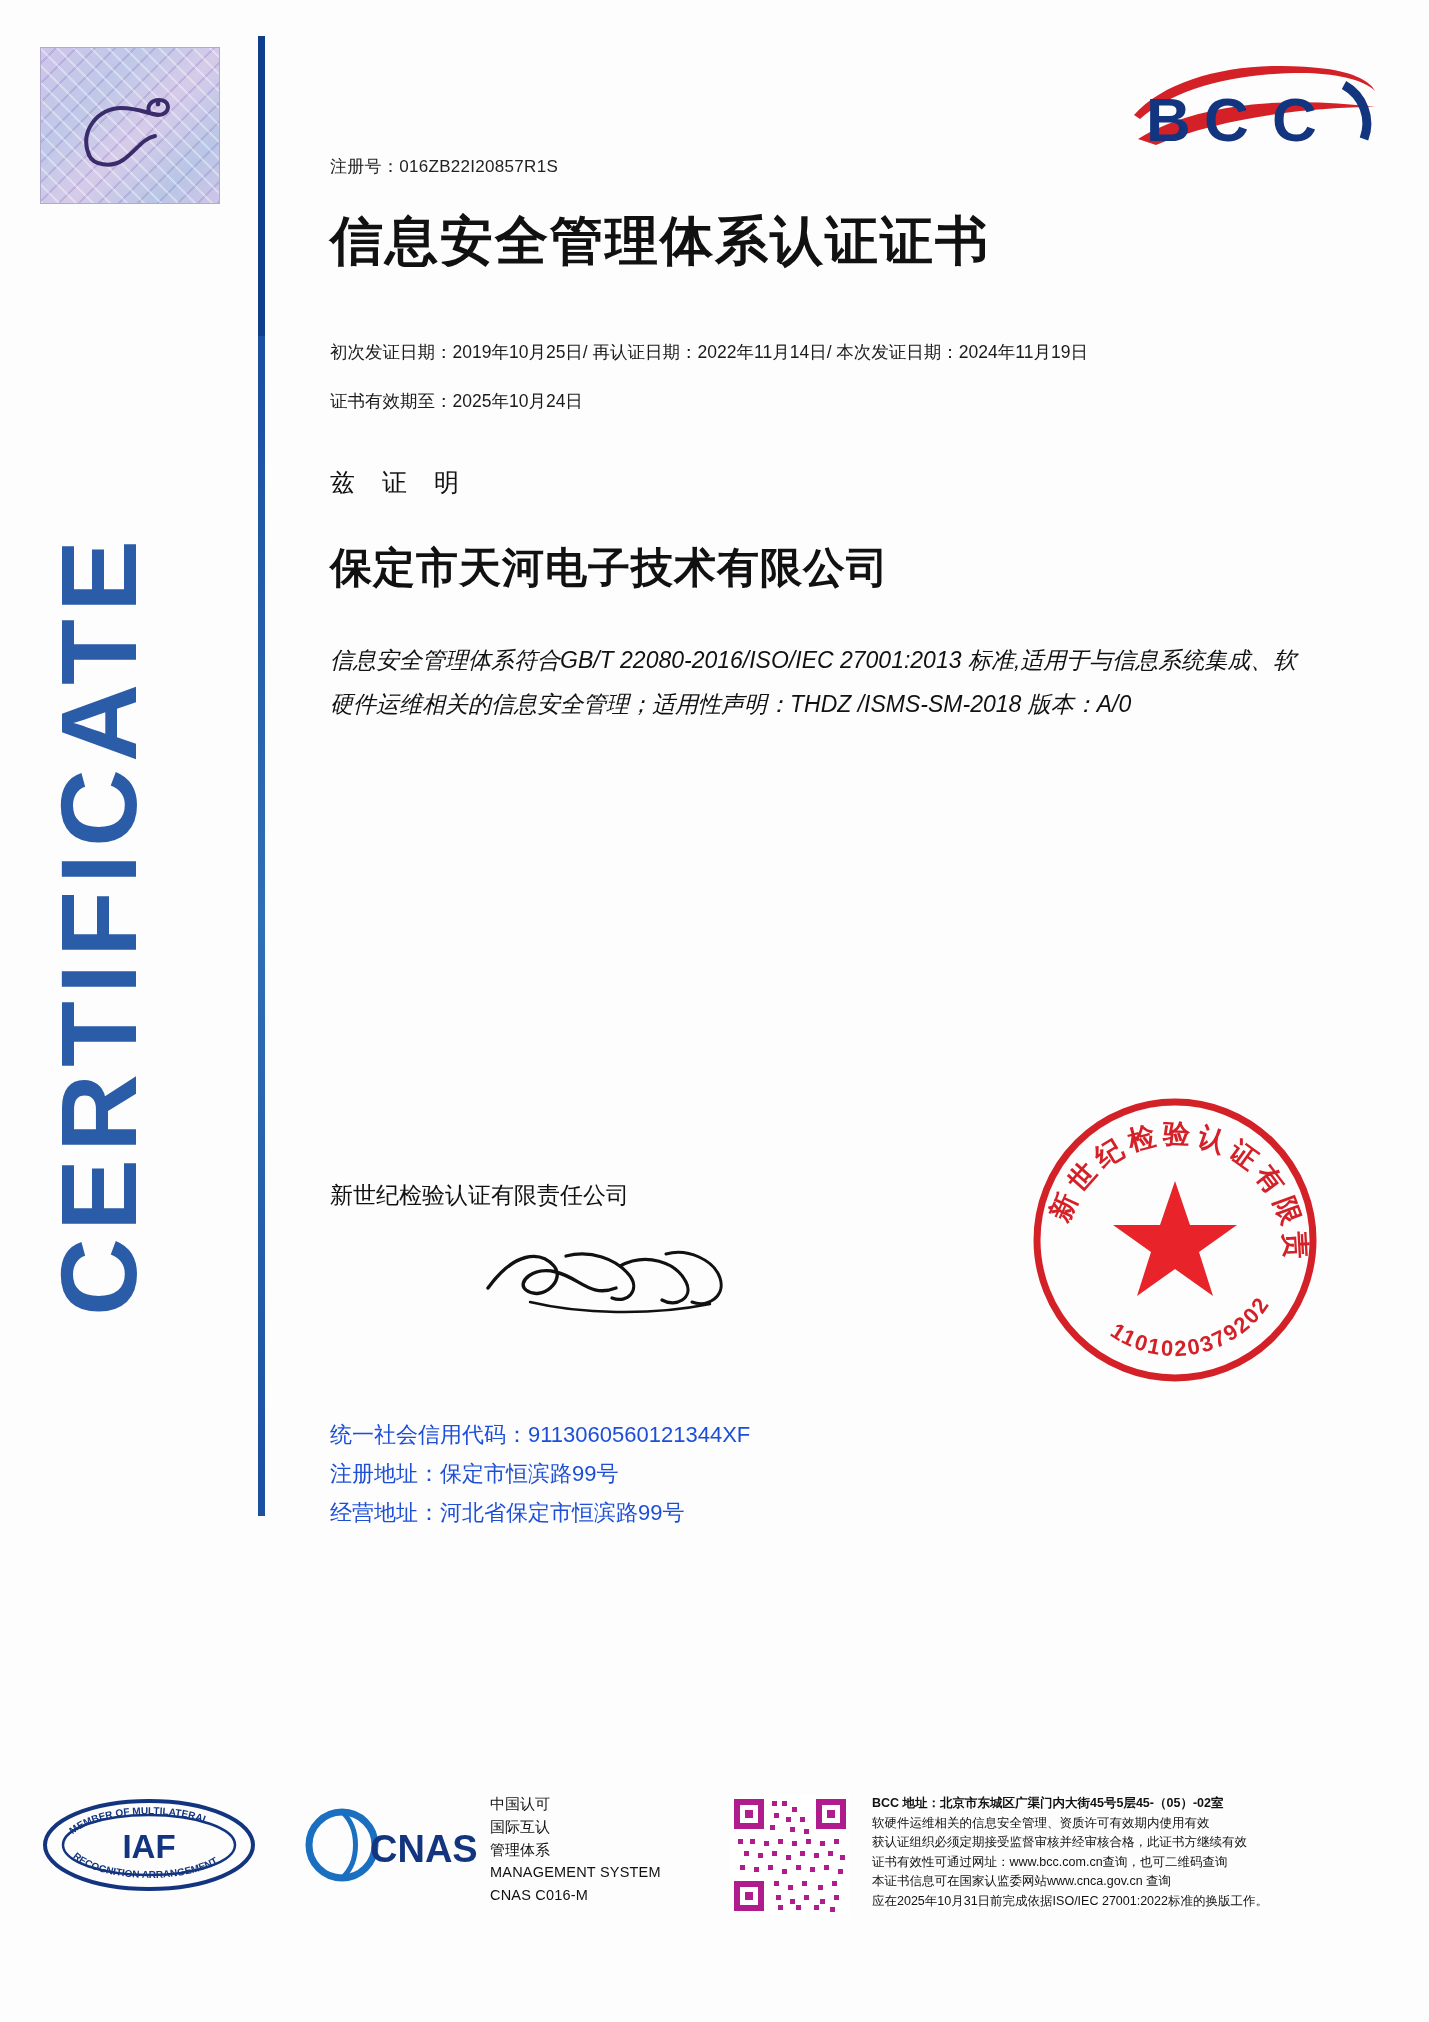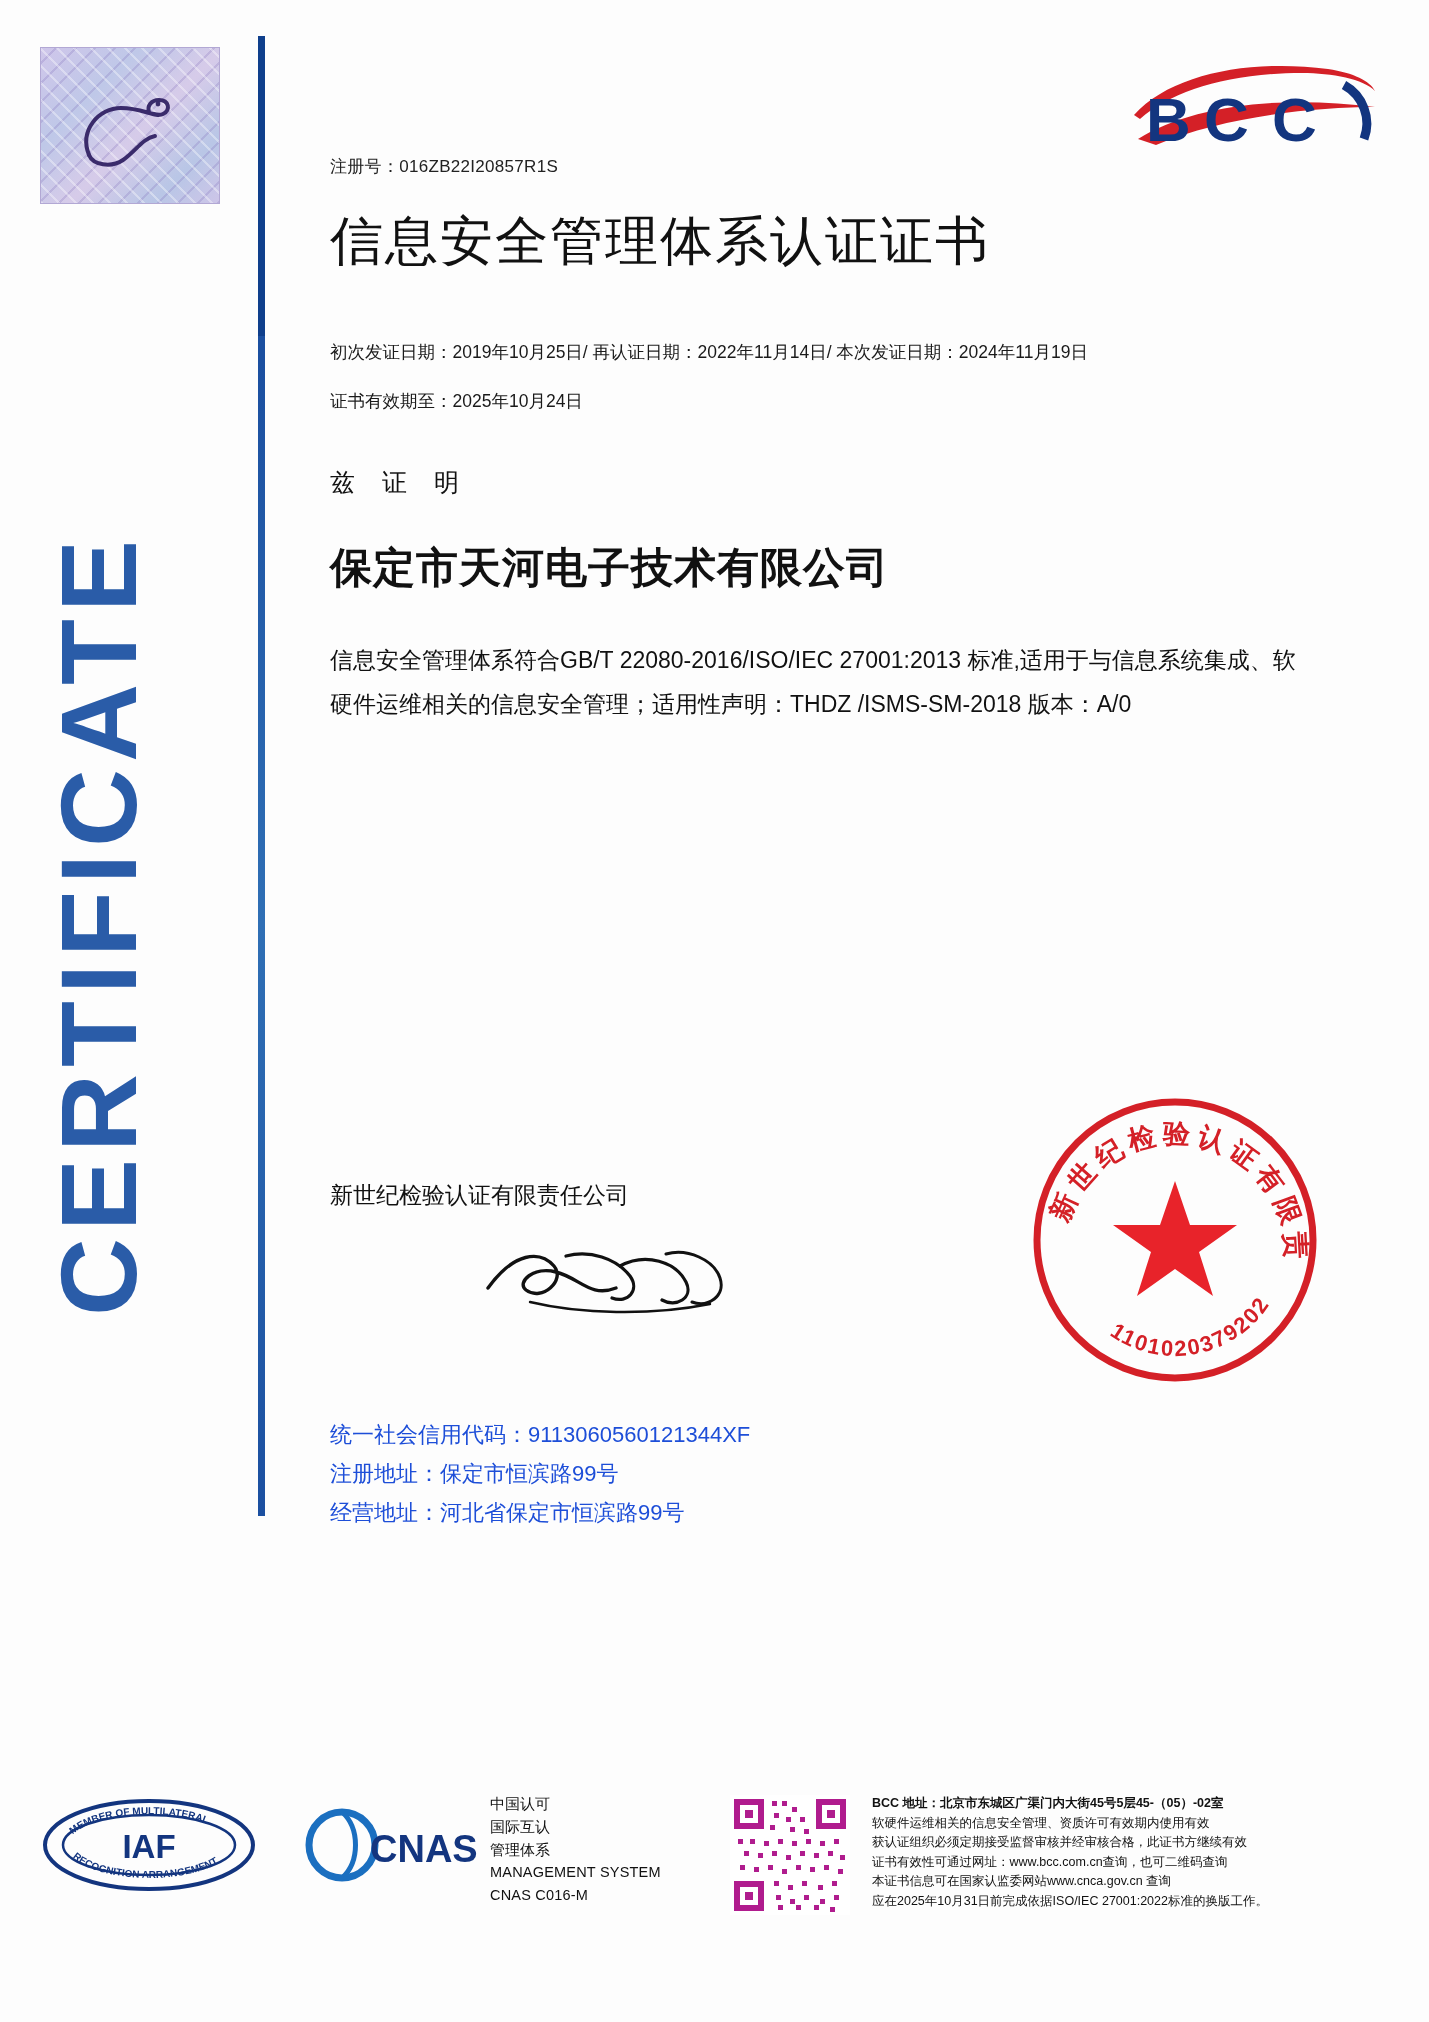--- a/index.html
+++ b/index.html
@@ -60,33 +60,33 @@
     white-space:nowrap;
     text-align:center;
   }
 
   
   .content{position:absolute;left:330px;top:0;width:1040px;}
 
   .reg-no{position:absolute;left:0;top:155px;font-size:17px;color:#222;letter-spacing:.3px;}
   .main-title{
     position:absolute;left:0;top:206px;
-    font-size:53px;font-weight:400;letter-spacing:2px;color:#111;
+    font-size:53px;font-weight:700;letter-spacing:2px;color:#111;
   }
   .dates-line{position:absolute;left:0;top:340px;font-size:17.5px;color:#1a1a1a;}
   .valid-line{position:absolute;left:0;top:389px;font-size:17.5px;color:#1a1a1a;}
 
   .hereby{position:absolute;left:0;top:466px;font-size:25px;letter-spacing:10px;color:#111;}
   .company{
     position:absolute;left:0;top:540px;
     font-size:42px;font-weight:700;letter-spacing:1px;color:#111;
   }
   .scope{
     position:absolute;left:0;top:638px;width:980px;
-    font-size:23px;line-height:44px;color:#111;
+    font-size:23px;line-height:44px;color:#111;font-style:italic;
   }
 
   .issuer{position:absolute;left:0;top:1175px;font-size:23px;color:#111;line-height:40px;}
   .signature{
     position:absolute;left:140px;top:1232px;width:320px;height:90px;
   }
 
   .footer-info{position:absolute;left:0;top:1415px;font-size:22px;line-height:39px;color:#1d4ed8;}
 
   

